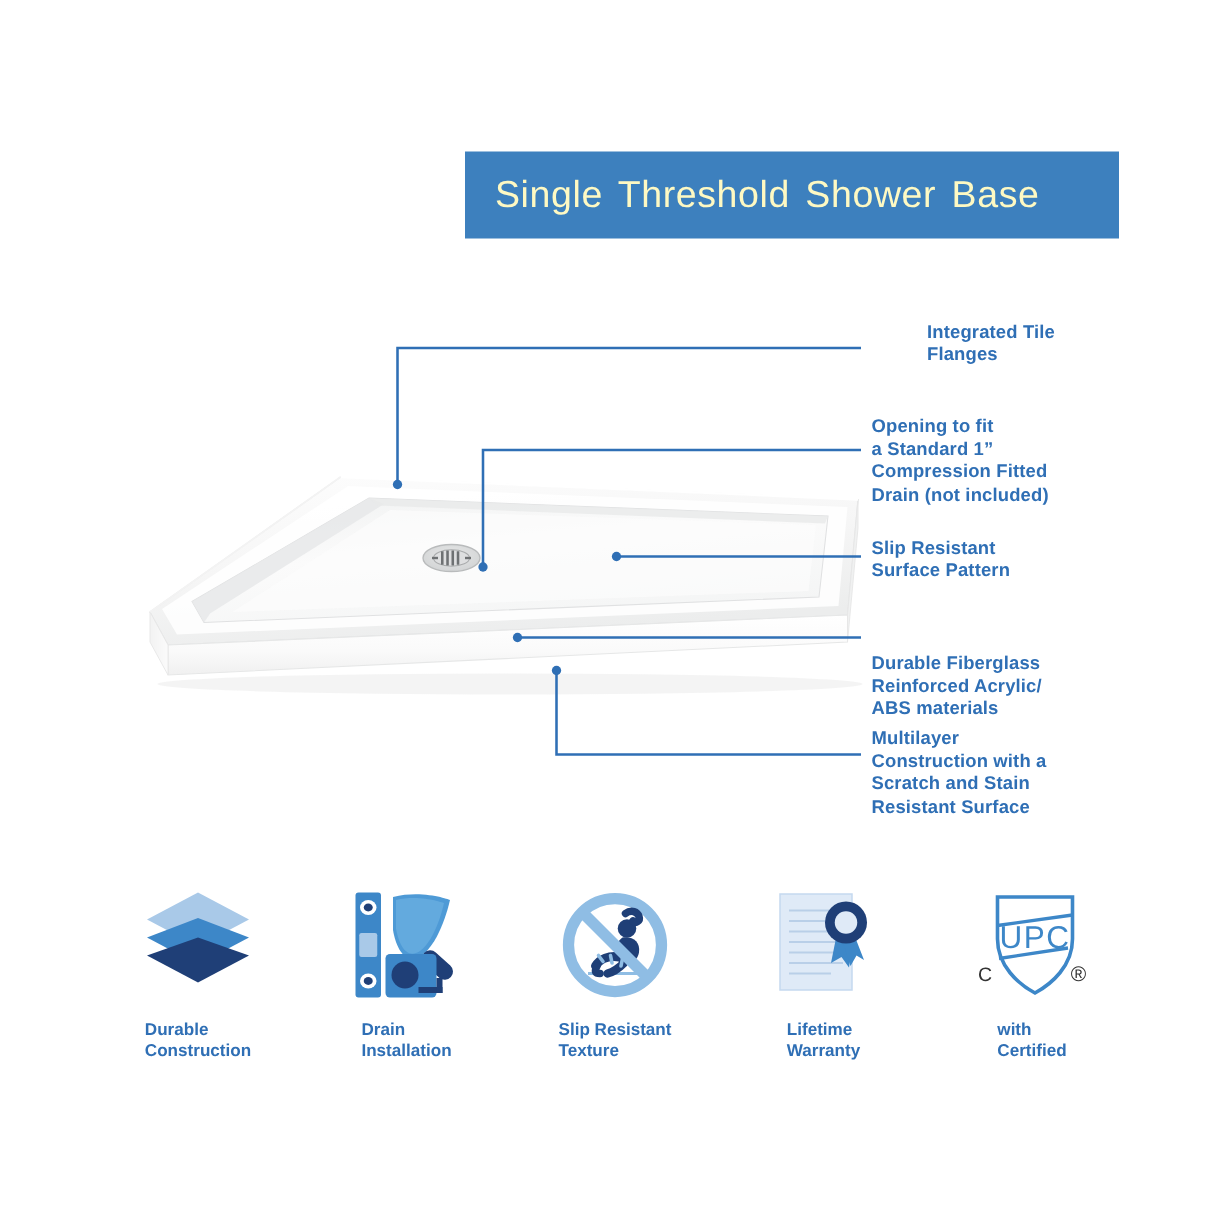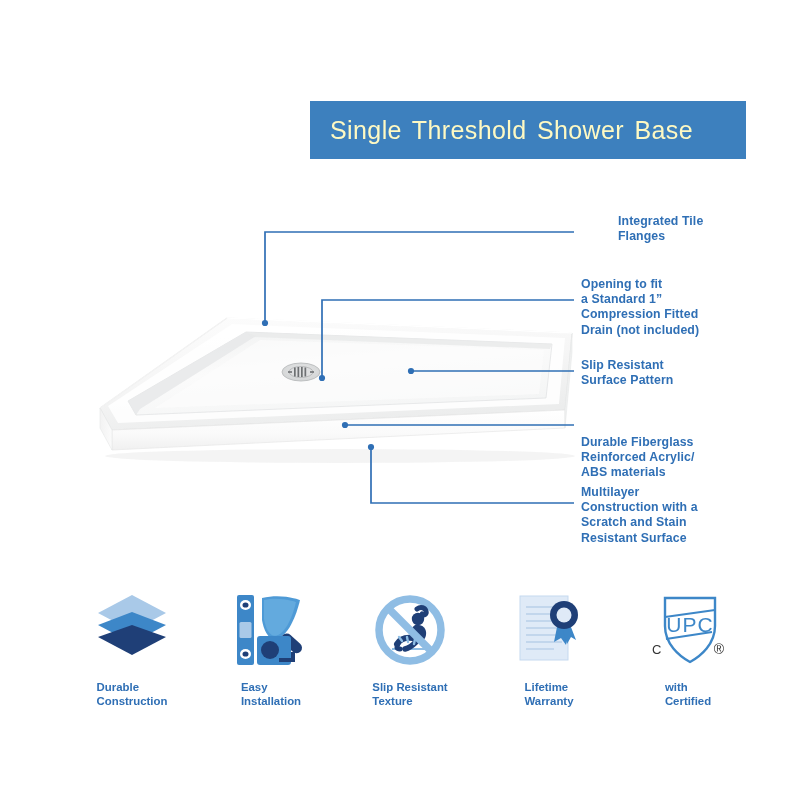--- a/index.html
+++ b/index.html
@@ -245,21 +245,21 @@
           <path d="M30,8 C46,4 62,10 62,10 C62,10 57,34 46,42 C37,48 32,38 30,27 Z" fill="#6fb2e2" opacity="0.65"></path>
 
           <rect x="46" y="46" width="24" height="11" rx="5.5" fill="#1f3f77" transform="rotate(42 58 51)"></rect>
 
           <rect x="23" y="44" width="34" height="29" rx="3" fill="#3d87c8"></rect>
           <circle cx="36" cy="58" r="9" fill="#1f3f77"></circle>
           <rect x="45" y="66" width="16" height="4" fill="#1f3f77"></rect>
           <rect x="57" y="60" width="4" height="10" fill="#1f3f77"></rect>
         </svg>
       </div>
-      <div class="feature-label">Easy
+      <div class="feature-label">Drain
 Installation</div>
     </div>
 
     <div class="feature">
       <div class="feature-icon">
         <svg width="76" height="76" viewBox="0 0 76 76">
           <circle cx="38" cy="38" r="31" fill="none" stroke="#8fbde4" stroke-width="7.5"></circle>
 
           <path d="M20,56 L56,56 L56,58 L20,58 Z" fill="#8fbde4"></path>
 

